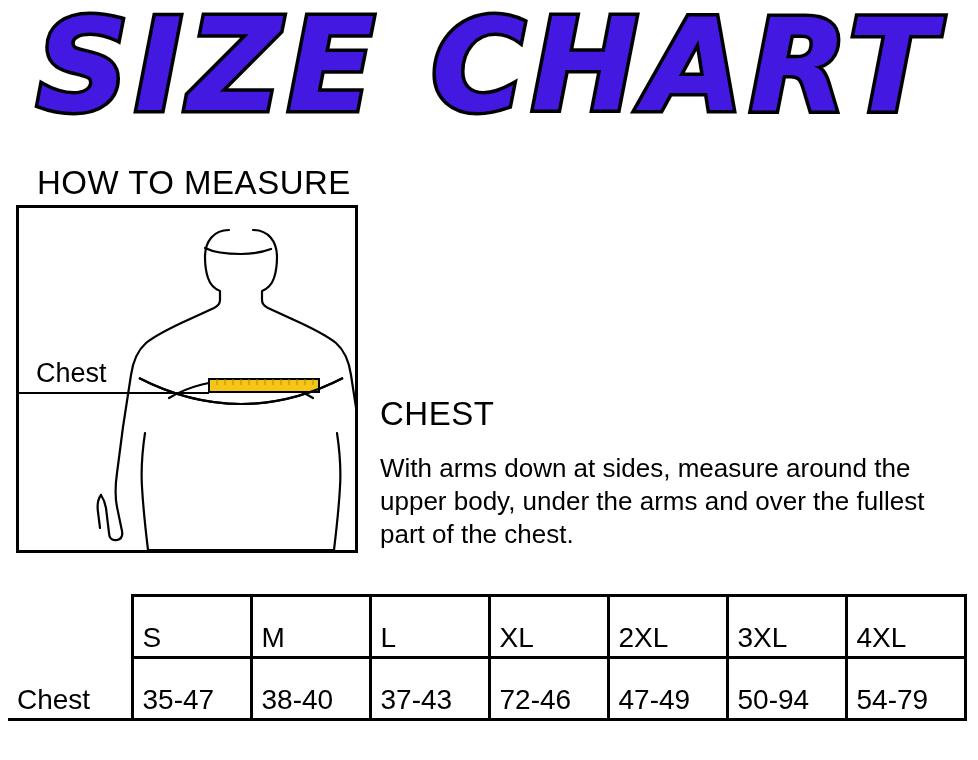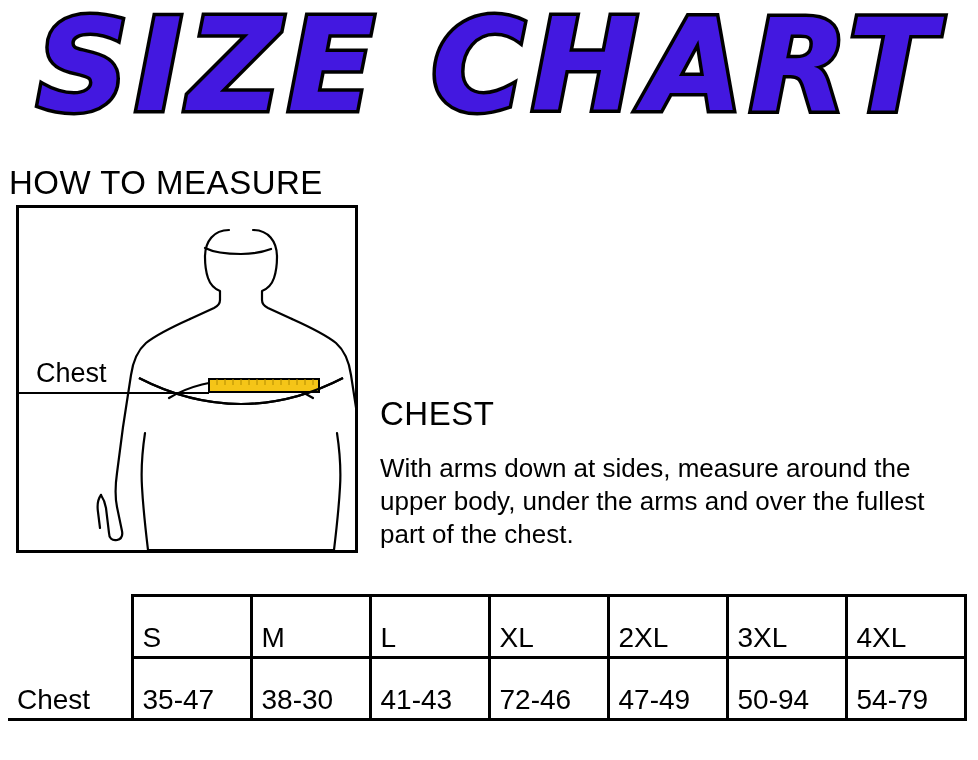--- a/index.html
+++ b/index.html
@@ -31,21 +31,21 @@
     letter-spacing: 6px;
     color: #4318e0;
     -webkit-text-stroke: 7px #000000;
     paint-order: stroke fill;
     white-space: nowrap;
   }
 
   
   .how-to {
     position: absolute;
-    left: 9px;
+    left: 37px;
     top: 164px;
     font-size: 33px;
     font-weight: normal;
     letter-spacing: 0.5px;
     font-family: "Liberation Sans", sans-serif;
   }
 
   
   .figure-box {
     position: absolute;
@@ -191,21 +191,21 @@
       <td class="cell">M</td>
       <td class="cell">L</td>
       <td class="cell">XL</td>
       <td class="cell">2XL</td>
       <td class="cell">3XL</td>
       <td class="cell">4XL</td>
     </tr>
     <tr>
       <td class="rowhead">Chest</td>
       <td class="cell">35-47</td>
-      <td class="cell">38-30</td>
-      <td class="cell">41-43</td>
+      <td class="cell">38-40</td>
+      <td class="cell">37-43</td>
       <td class="cell">72-46</td>
       <td class="cell">47-49</td>
       <td class="cell">50-94</td>
       <td class="cell">54-79</td>
     </tr>
   </tbody>
 </table>
 
 </body></html>

